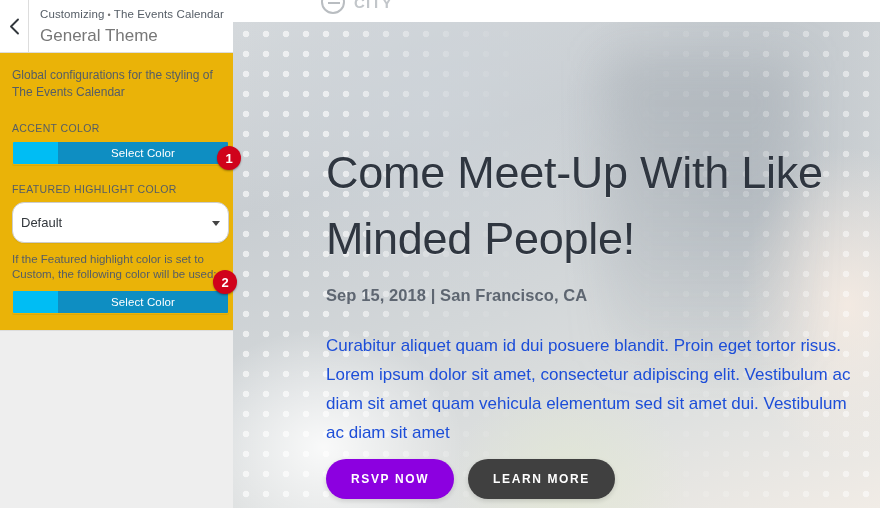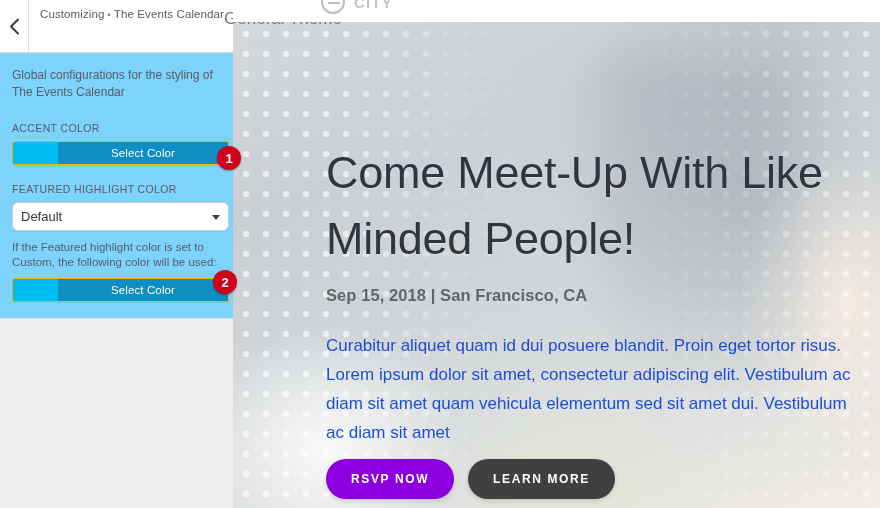--- a/index.html
+++ b/index.html
@@ -48,21 +48,21 @@
     justify-content: center;
     cursor: pointer;
     background: #fff;
   }
   .back-button svg { display: block; }
 
   .header-titles {
     flex: 1;
     padding: 6px 10px 0 11px;
     display: flex;
-    flex-direction: row;
+    flex-direction: column;
     justify-content: flex-start;
   }
 
   .breadcrumb {
     font-size: 11.5px;
     color: #555d66;
     line-height: 16px;
     white-space: nowrap;
     letter-spacing: 0.01em;
   }
@@ -77,21 +77,21 @@
   .panel-title {
     font-size: 17px;
     color: #777777;
     font-weight: 400;
     line-height: 24px;
     margin-top: 1px;
     white-space: nowrap;
   }
 
   .panel-body {
-    background: #7dd3fc;
+    background: #eab308;
     border-bottom: 1px solid #ddd;
     padding: 14px 4px 16px 12px;
   }
 
   .panel-description {
     font-size: 12px;
     line-height: 17px;
     color: #555d66;
     margin-bottom: 21px;
     max-width: 206px;
@@ -137,24 +137,24 @@
     letter-spacing: 0.01em;
   }
 
   
   .select-wrap {
     position: relative;
     width: 100%;
   }
   .styled-select {
     width: 100%;
-    height: 29px;
+    height: 41px;
     background: #fff;
     border: 1px solid #cccccc;
-    border-radius: 6px;
+    border-radius: 12px;
     font-family: "Liberation Sans", sans-serif;
     font-size: 13px;
     color: #32373c;
     padding: 0 24px 0 8px;
     appearance: none;
     -webkit-appearance: none;
     cursor: pointer;
     line-height: 27px;
     box-shadow: 0 1px 0 rgba(0,0,0,.04);
   }

